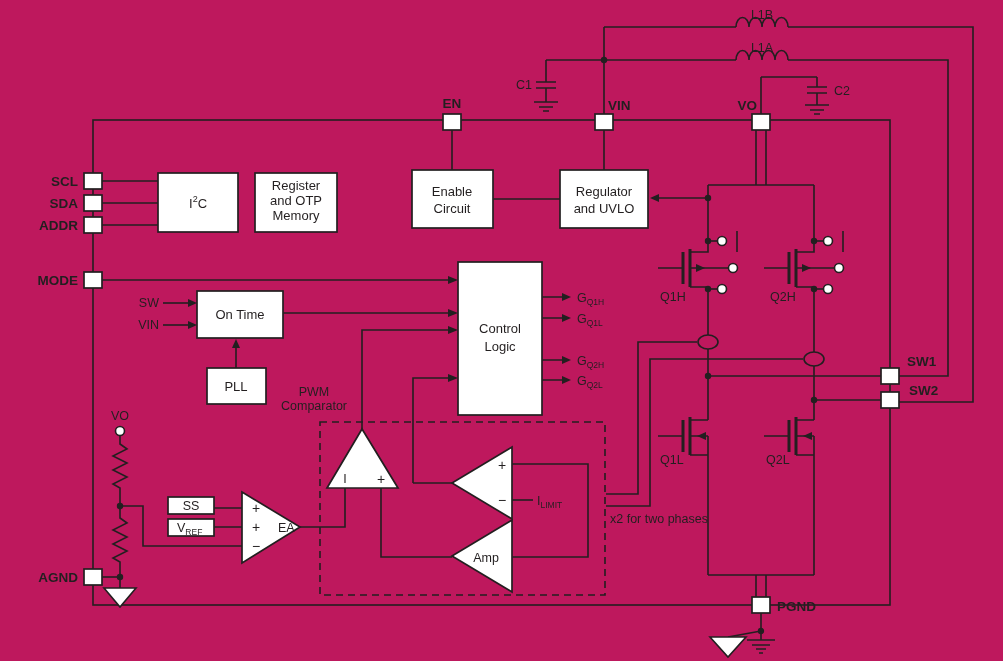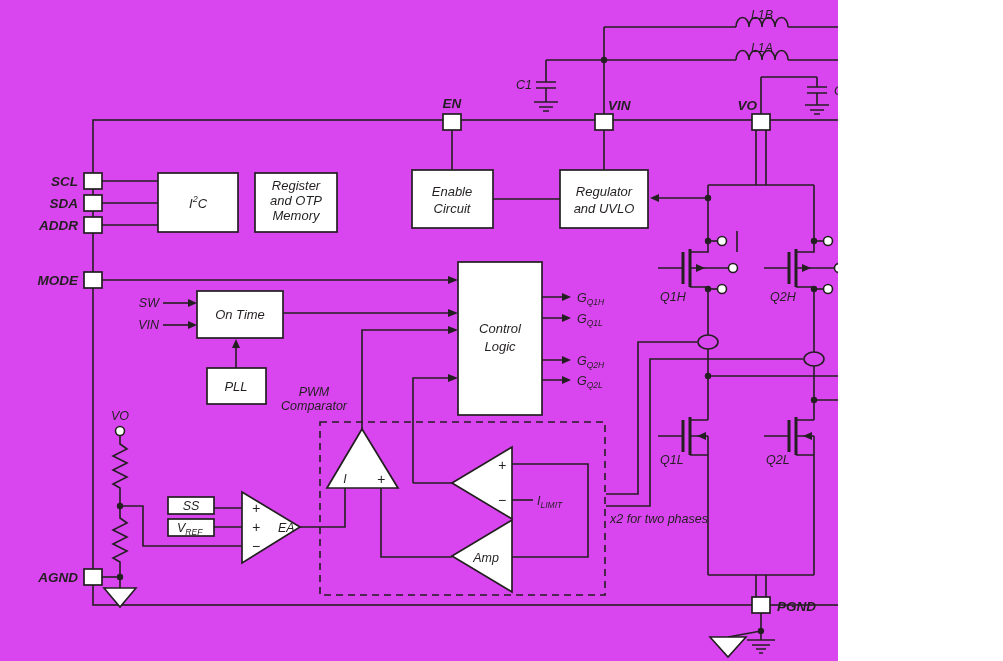--- a/index.html
+++ b/index.html
@@ -1,16 +1,16 @@
 <!DOCTYPE html>
 <html><head>
 <meta charset="utf-8">
 <style>
   html,body{margin:0;padding:0;background:#ffffff;}
-  .stage{position:relative;width:838px;height:661px;background:#d946ef;overflow:hidden;font-style:italic;}
+  .stage{position:relative;width:1003px;height:661px;background:#be185d;overflow:hidden;}
   svg{position:absolute;left:0;top:0;}
   svg text{font-family:"Liberation Sans","DejaVu Sans",sans-serif;fill:#231f20;}
   .wire{stroke:#231f20;stroke-width:1.6;fill:none;}
   .thick{stroke:#231f20;stroke-width:3;fill:none;}
   .box{stroke:#231f20;stroke-width:1.7;fill:#ffffff;}
   .dash{stroke:#231f20;stroke-width:1.6;fill:none;stroke-dasharray:7 5;}
   .dot{fill:#231f20;stroke:none;}
   .head{fill:#231f20;stroke:none;}
   .term{stroke:#231f20;stroke-width:1.6;fill:#ffffff;}
   .pinlbl{font-size:13.5px;font-weight:bold;}

